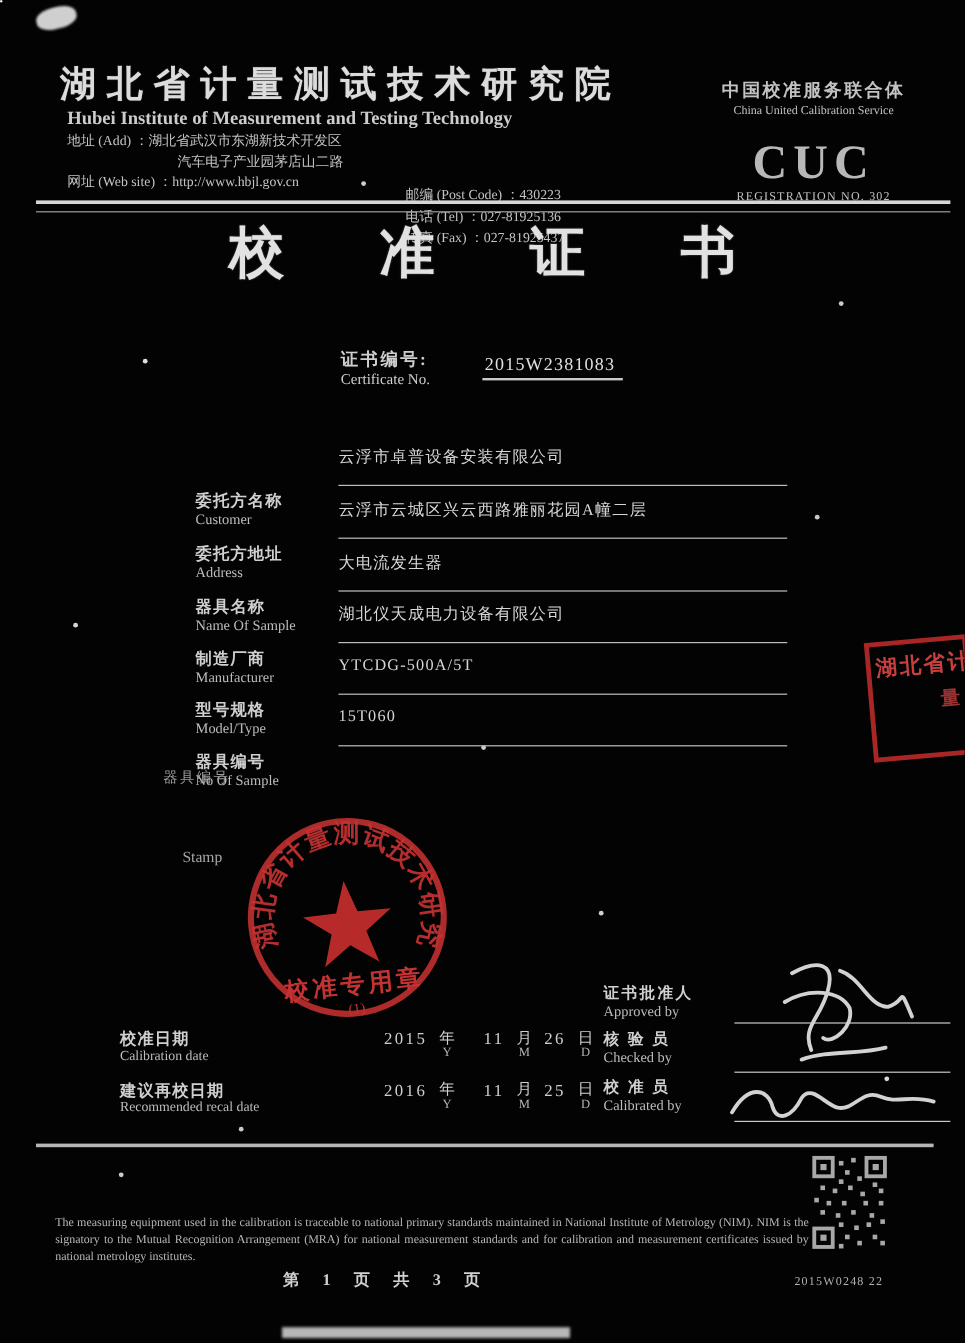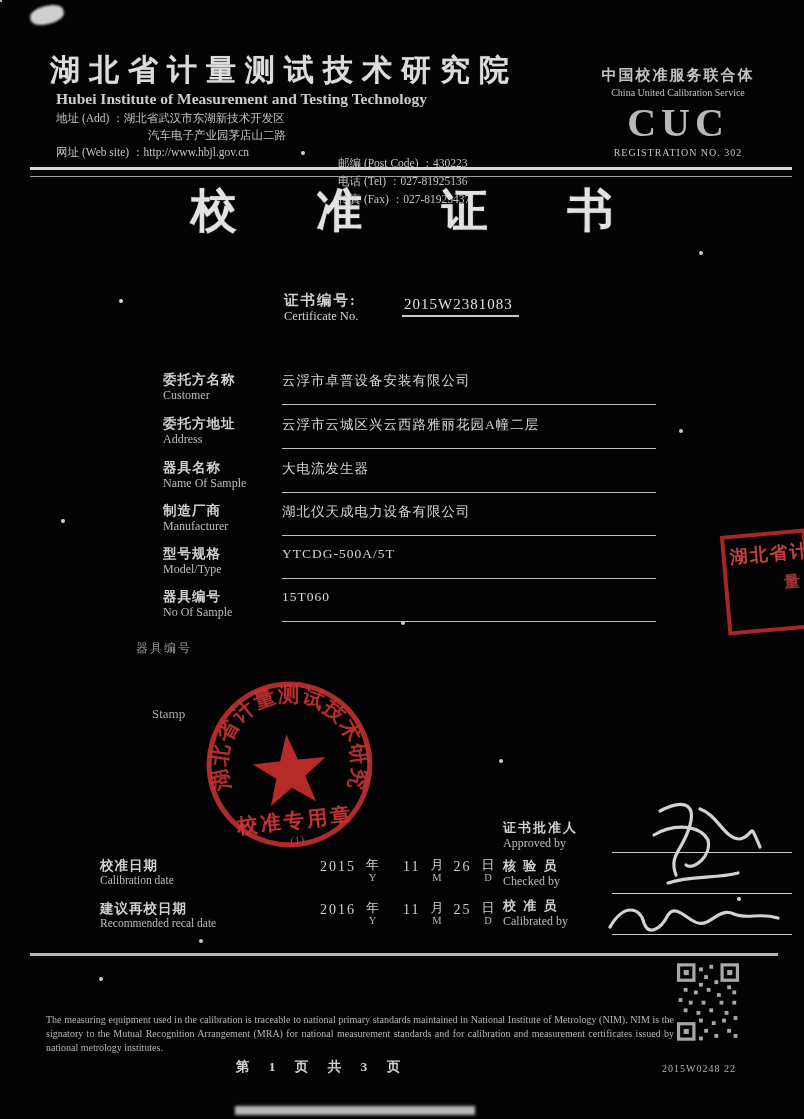--- a/index.html
+++ b/index.html
@@ -13,35 +13,35 @@
   .abs{position:absolute;}
   
   .inst-cn{left:50px;top:50px;font-size:30px;font-weight:bold;letter-spacing:9px;color:#dcdcdc;white-space:nowrap;text-shadow:0 0 1px rgba(255,255,255,.4);}
   .inst-en{left:56px;top:90px;font-size:15.5px;font-weight:bold;color:#cccccc;white-space:nowrap;}
   .contact-left{left:56px;top:110px;font-size:11.5px;line-height:17px;color:#c4c4c4;}
   .contact-left .indent{padding-left:92px;}
   .contact-right{left:338px;top:110px;font-size:11.5px;line-height:18px;color:#c4c4c4;margin-top:44px;}
   .cuc{left:556px;top:66px;width:244px;text-align:center;color:#c2c2c2;}
   .cuc-cn{font-size:15px;font-weight:bold;letter-spacing:2px;}
   .cuc-en{font-size:10px;margin-top:2px;}
-  .cuc-abbr{font-size:40px;font-weight:bold;letter-spacing:5px;margin-top:1px;color:#b8b8b8;}
+  .cuc-abbr{font-size:40px;font-weight:bold;letter-spacing:5px;margin-top:13px;color:#b8b8b8;}
   .cuc-reg{font-size:10px;letter-spacing:1px;margin-top:1px;}
   .divider-top{left:30px;top:167px;width:762px;height:6px;border-top:3px solid #d6d6d6;border-bottom:1px solid #9f9f9f;}
   
   .title-cn{left:0;top:180px;width:804px;text-align:center;font-size:46px;font-weight:bold;letter-spacing:34px;padding-left:34px;box-sizing:border-box;color:#e2e2e2;text-shadow:0 0 1.5px rgba(255,255,255,.45);}
   .title-en{left:0;top:243px;width:804px;text-align:center;font-size:20px;font-weight:bold;letter-spacing:2px;color:#d6d6d6;}
   
   .certno-label{left:284px;top:292px;line-height:1.2;}
   .certno-label .cn{font-size:14.5px;font-weight:bold;letter-spacing:2px;}
   .certno-label .en{font-size:12.5px;}
   .certno-value{left:402px;top:296px;font-size:15px;letter-spacing:1px;border-bottom:2px solid #c9c9c9;padding:0 6px 2px 2px;color:#e0e0e0;}
   
   .field-row{left:163px;width:500px;}
   .f-label{position:absolute;left:0;top:0;width:118px;line-height:1.2;}
-  .f-cn{font-size:13.5px;font-weight:bold;letter-spacing:1px;}
+  .f-cn{font-size:13.5px;font-weight:bold;letter-spacing:1px;margin-top:38px;}
   .f-en{font-size:12px;color:#bdbdbd;}
   .f-value{position:absolute;left:119px;top:0;width:374px;height:32px;font-size:13.5px;letter-spacing:1px;border-bottom:1.5px solid #bfbfbf;color:#d6d6d6;}
   
   .stamp-label-cn{left:136px;top:640px;font-size:12px;letter-spacing:2px;color:#9c9c9c;}
   .stamp-label-en{left:152px;top:658px;font-size:13px;color:#a8a8a8;margin-top:48px;}
   .seal{left:182px;top:676px;transform:rotate(-6deg);}
   .seal-ring{fill:none;stroke:#c03030;stroke-width:5;opacity:.9;}
   .seal-arc-text{font-size:21px;font-weight:bold;fill:#c53232;letter-spacing:1px;opacity:.92;}
   .seal-star{fill:#c02c2c;opacity:.95;}
   .seal-title{font-size:20px;font-weight:bold;fill:#c53232;letter-spacing:3px;text-anchor:middle;}

